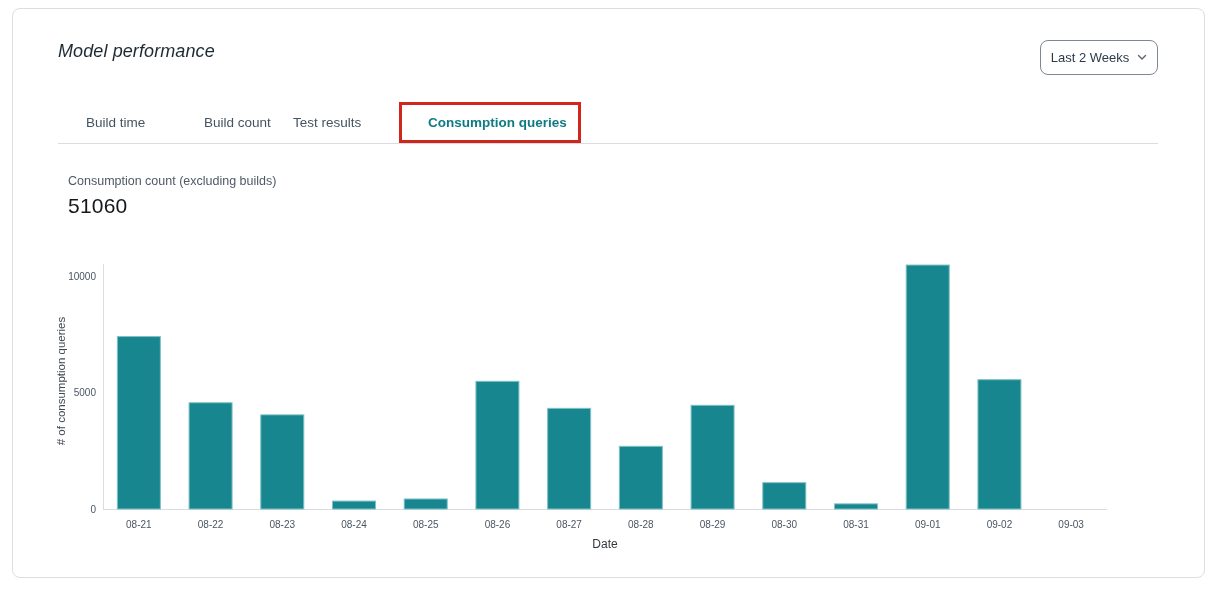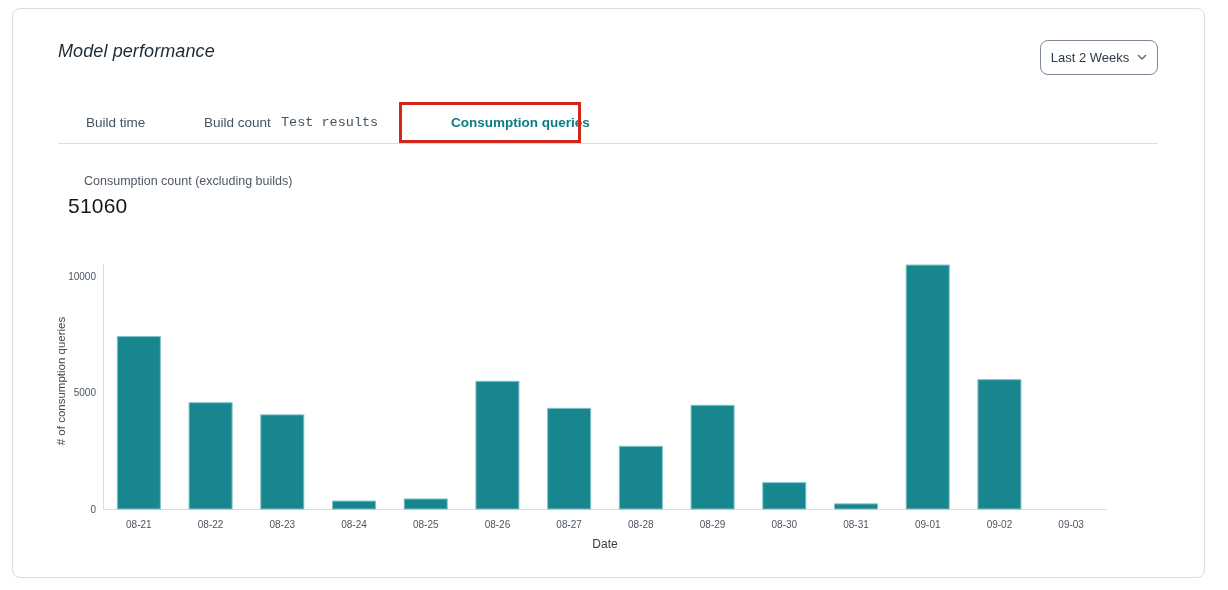--- a/index.html
+++ b/index.html
@@ -53,41 +53,40 @@
     cursor: pointer;
     white-space: nowrap;
     text-align: center;
   }
   .tab.active {
     color: #0e7b84;
     font-weight: 700;
   }
   .tab-build-time   { left: 73px; }
   .tab-build-count  { left: 175px; margin-left: 16px; }
-  .tab-test-results { left: 268px; font-family: Liberation Mono, monospace; }
-  .tab-consumption  { left: 415px; margin-left: 23px; }
+  .tab-test-results { left: 280px; }
+  .tab-consumption  { left: 415px; }
   .annotation-box {
     position: absolute;
     left: 386px; top: 93px;
     width: 182px; height: 41px;
     border: 3px solid #d0261c;
     pointer-events: none;
   }
   .tabs-separator {
     position: absolute;
     left: 45px; top: 134px;
     width: 1100px; height: 0;
     border-top: 1px solid #d9dce0;
   }
   .metric-label {
     position: absolute;
     left: 55px; top: 165px;
     font-size: 12.5px;
     color: #4e5965;
-    margin-left: 16px;
   }
   .metric-value {
     position: absolute;
     left: 55px; top: 185px;
     font-size: 21px;
     color: #14181c;
     letter-spacing: 0.2px;
   }
   .chart-svg {
     position: absolute;

